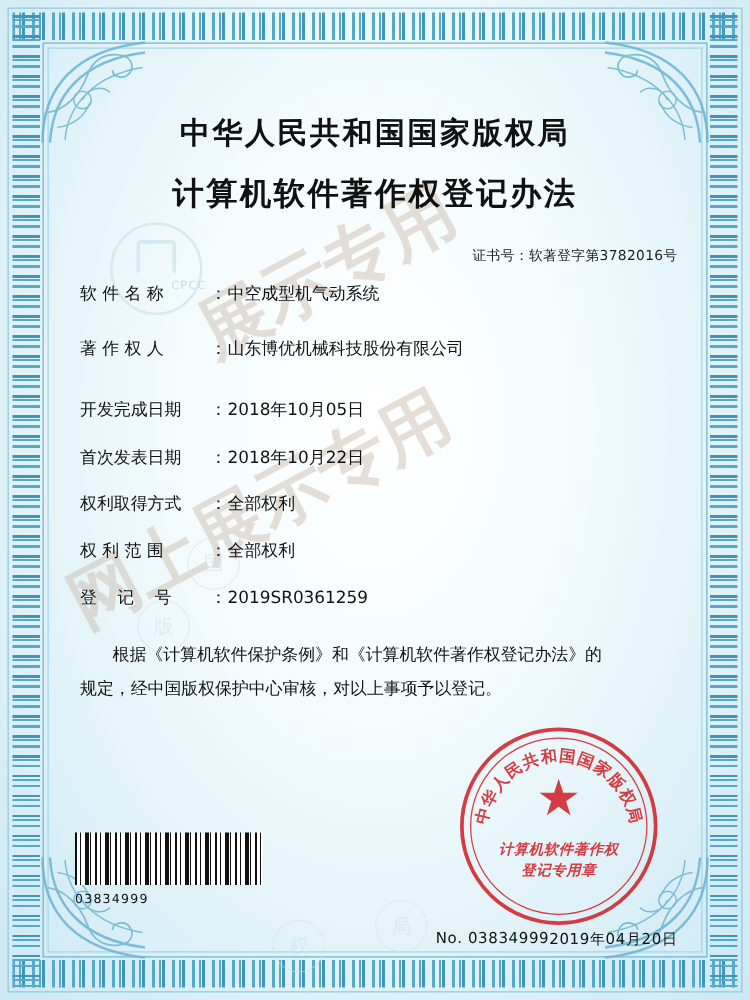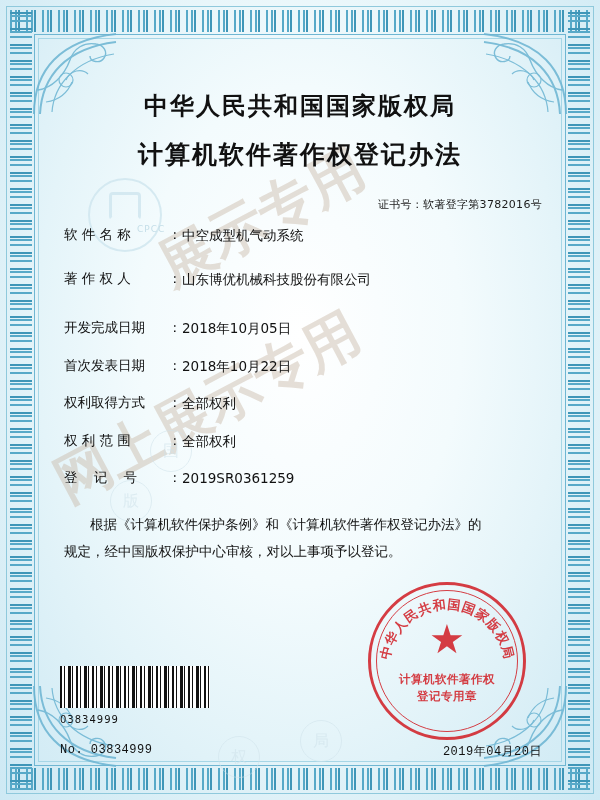--- a/index.html
+++ b/index.html
@@ -160,35 +160,35 @@
   .seal .ring{
     position:absolute;inset:5px;border-radius:50%;
     border:1px solid #d2232a;
   }
   .seal .star{
     position:absolute;left:50%;top:34px;transform:translateX(-50%);
     font-size:40px;line-height:40px;color:#d2232a;
   }
   .seal .lines{
     position:absolute;left:0;right:0;top:86px;text-align:center;
-    font-size:11.5px;line-height:1.45;font-weight:bold;letter-spacing:.5px;
+    font-size:11.5px;line-height:1.45;font-weight:bold;letter-spacing:.5px;font-style:italic;
   }
   .seal .arc{
     position:absolute;left:0;top:0;width:152px;height:152px;
   }
   .seal .arc text{
     font-family:"DejaVu Sans","Liberation Sans",sans-serif;
     font-size:13px;font-weight:bold;fill:#d2232a;letter-spacing:1px;
   }
 
   
   .foot{
     position:absolute;left:60px;right:58px;bottom:40px;
-    display:flex;justify-content:space-between;
-    font-size:12px;color:#111;font-family:Liberation Mono, monospace;
+    display:flex;justify-content:flex-end;
+    font-size:12px;color:#111;
   }
   .foot .no{letter-spacing:.5px;}
   .foot .date{letter-spacing:.5px;}
 
   
   .wm{
     position:absolute;
     font-family:"DejaVu Serif","Liberation Serif",serif;
     color:#c9b9a8;
     opacity:.45;

